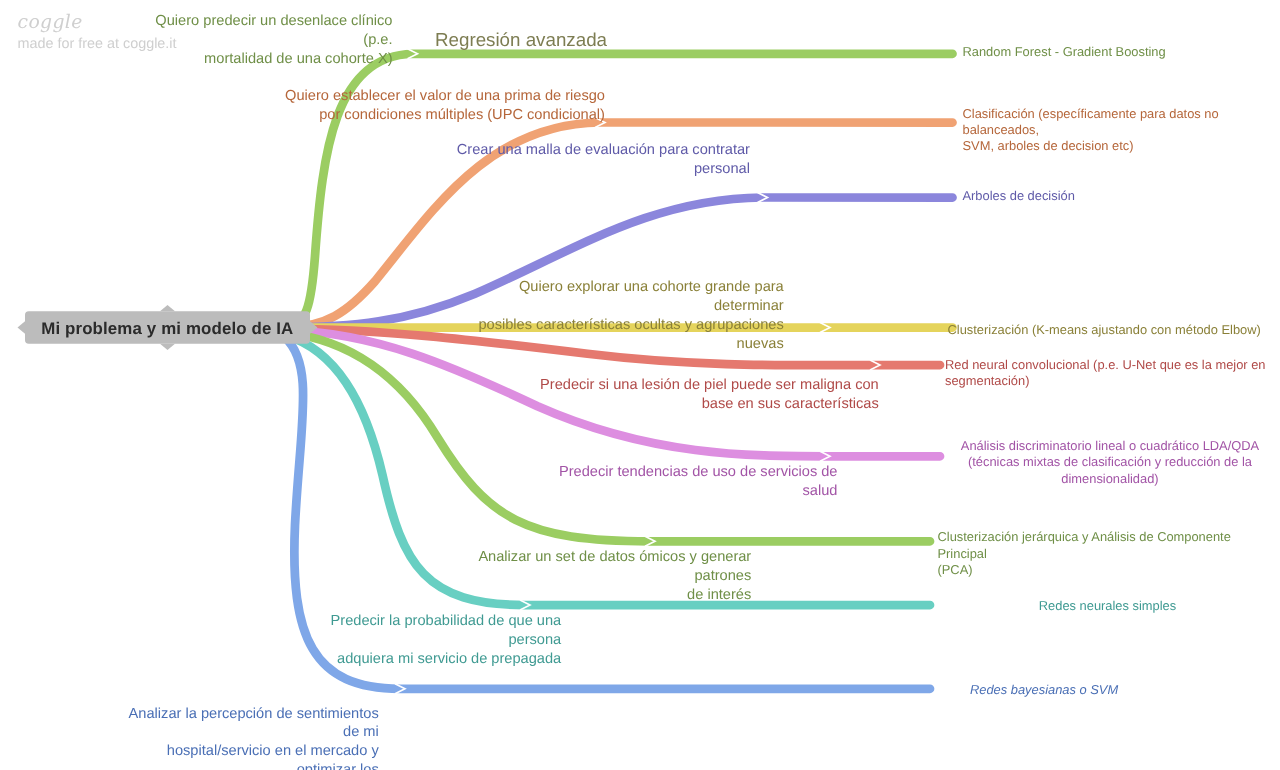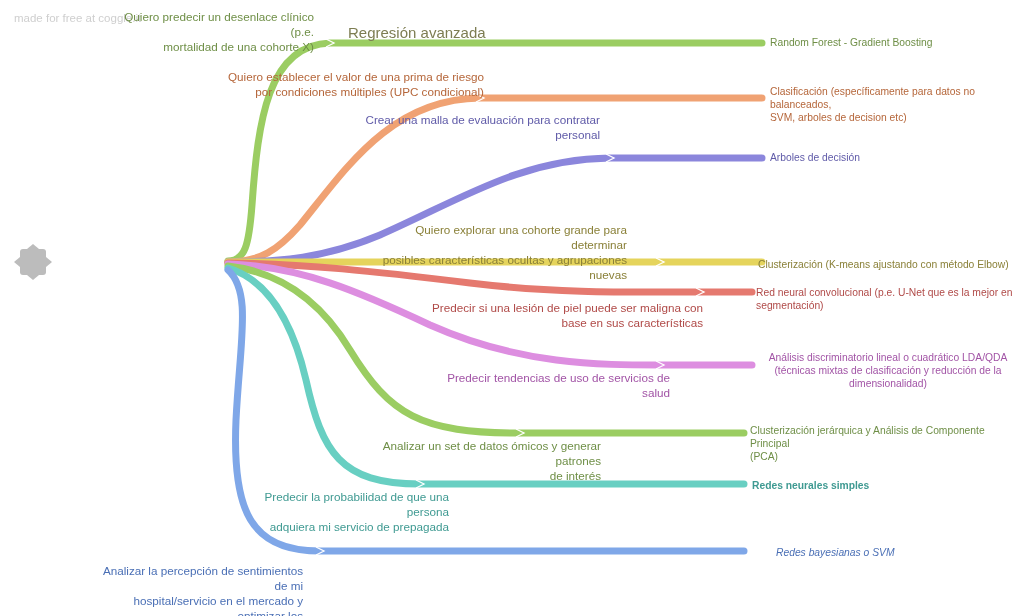--- a/index.html
+++ b/index.html
@@ -151,28 +151,30 @@
         <path d="M 228 266 C 280 272 320 300 350 350 C 390 415 420 433 520 433 L 744 433" fill="none" stroke="#9bcd62" stroke-width="7" stroke-linecap="round"></path>
         <path d="M 516 429 L 524 433 L 516 437" fill="none" stroke="#ffffff" stroke-width="1.3"></path>
         <path d="M 228 268 C 268 280 292 320 306 380 C 322 452 340 484 420 484 L 744 484" fill="none" stroke="#68cfc2" stroke-width="7" stroke-linecap="round"></path>
         <path d="M 416 480 L 424 484 L 416 488" fill="none" stroke="#ffffff" stroke-width="1.3"></path>
         <path d="M 228 270 C 252 292 240 340 236 420 C 232 510 250 551 320 551 L 744 551" fill="none" stroke="#7fa7e8" stroke-width="7" stroke-linecap="round"></path>
         <path d="M 316 547 L 324 551 L 316 555" fill="none" stroke="#ffffff" stroke-width="1.3"></path>
       </g>
   </svg>
 
   <div class="brand">
+    <div class="brand-logo">coggle</div>
     <div class="brand-sub">made for free at coggle.it</div>
   </div>
 
   <div id="root-node">
     <span class="nub nub-left"></span>
     <span class="nub nub-top"></span>
     <span class="nub nub-bottom"></span>
     <span class="nub nub-right"></span>
+    <span class="root-label">Mi problema y mi modelo de IA</span>
   </div>
 
   <div id="labels">
       <div class="lbl mid" style="left: 348px; top: 26px; color: rgb(125, 125, 82); text-align: left;">Regresión avanzada</div>
       <div class="lbl branch" style="left: 113px; top: 9px; width: 201px; color: rgb(111, 143, 71); text-align: right;">Quiero predecir un desenlace clínico (p.e.
 mortalidad de una cohorte X)</div>
       <div class="lbl leaf" style="left: 770px; top: 36px; width: 250px; color: rgb(111, 143, 71); text-align: left;">Random Forest - Gradient Boosting</div>
       <div class="lbl branch" style="left: 223px; top: 69px; width: 261px; color: rgb(181, 102, 58); text-align: right;">Quiero establecer el valor de una prima de riesgo
 por condiciones múltiples (UPC condicional)</div>
       <div class="lbl leaf" style="left: 770px; top: 85px; width: 250px; color: rgb(181, 102, 58); text-align: left;">Clasificación (específicamente para datos no balanceados,
@@ -191,20 +193,20 @@
       <div class="lbl branch" style="left: 430px; top: 370px; width: 240px; color: rgb(162, 84, 166); text-align: right;">Predecir tendencias de uso de servicios de salud</div>
       <div class="lbl leaf" style="left: 756px; top: 351px; width: 264px; color: rgb(162, 84, 166); text-align: center;">Análisis discriminatorio lineal o cuadrático LDA/QDA
 (técnicas mixtas de clasificación y reducción de la
 dimensionalidad)</div>
       <div class="lbl branch" style="left: 362px; top: 438px; width: 239px; color: rgb(111, 143, 71); text-align: right;">Analizar un set de datos ómicos y generar patrones
 de interés</div>
       <div class="lbl leaf" style="left: 750px; top: 424px; width: 270px; color: rgb(111, 143, 71); text-align: left;">Clusterización jerárquica y Análisis de Componente Principal
 (PCA)</div>
       <div class="lbl branch" style="left: 251px; top: 489px; width: 198px; color: rgb(63, 154, 146); text-align: right;">Predecir la probabilidad de que una persona
 adquiera mi servicio de prepagada</div>
-      <div class="lbl leaf" style="left: 752px; top: 479px; width: 268px; color: rgb(63, 154, 146); text-align: left; font-weight: bold;">Redes neurales simples</div>
+      <div class="lbl leaf" style="left: 752px; top: 479px; width: 268px; color: rgb(63, 154, 146); text-align: center;">Redes neurales simples</div>
       <div class="lbl branch" style="left: 101px; top: 563px; width: 202px; color: rgb(74, 111, 181); text-align: right;">Analizar la percepción de sentimientos de mi
 hospital/servicio en el mercado y optimizar los
 factores relacionados con mejor imagen</div>
       <div class="lbl leaf" style="left: 776px; top: 546px; width: 268px; color: rgb(74, 111, 181); text-align: left; font-style: italic;">Redes bayesianas o SVM</div>
     </div>
 
 </div>
 
 </body></html>

